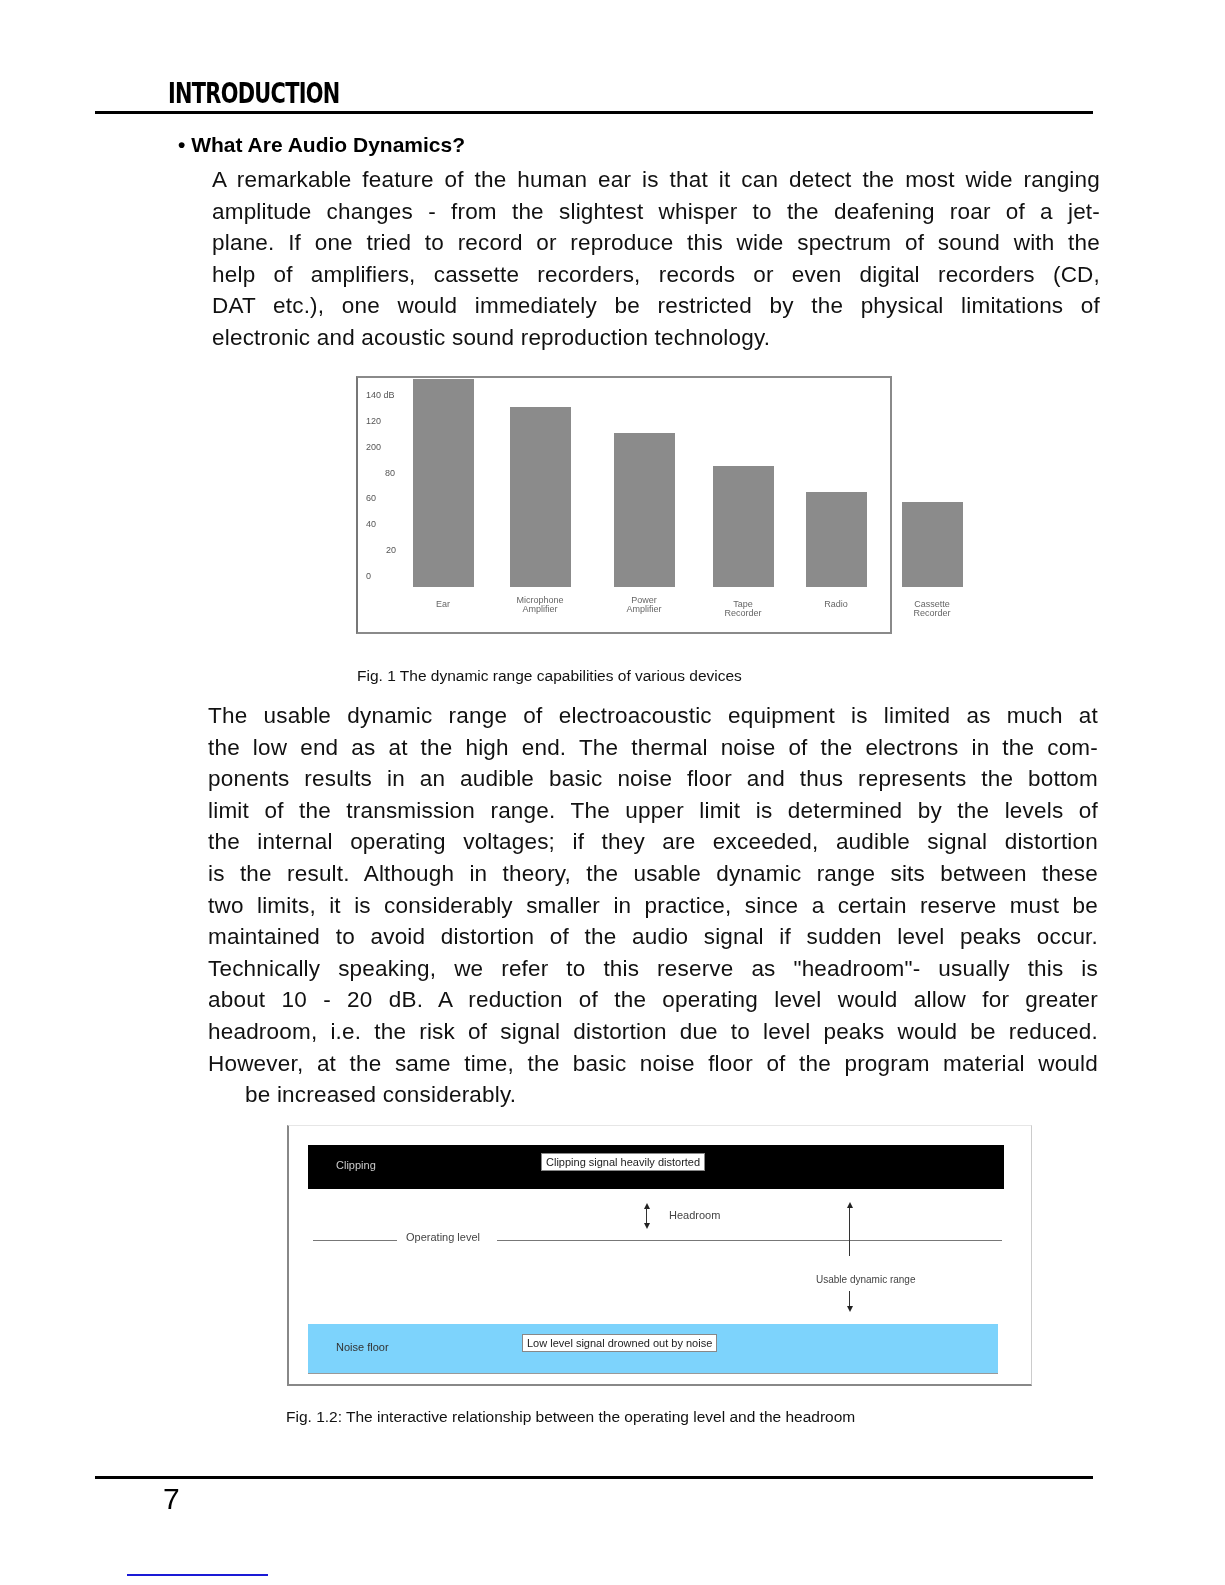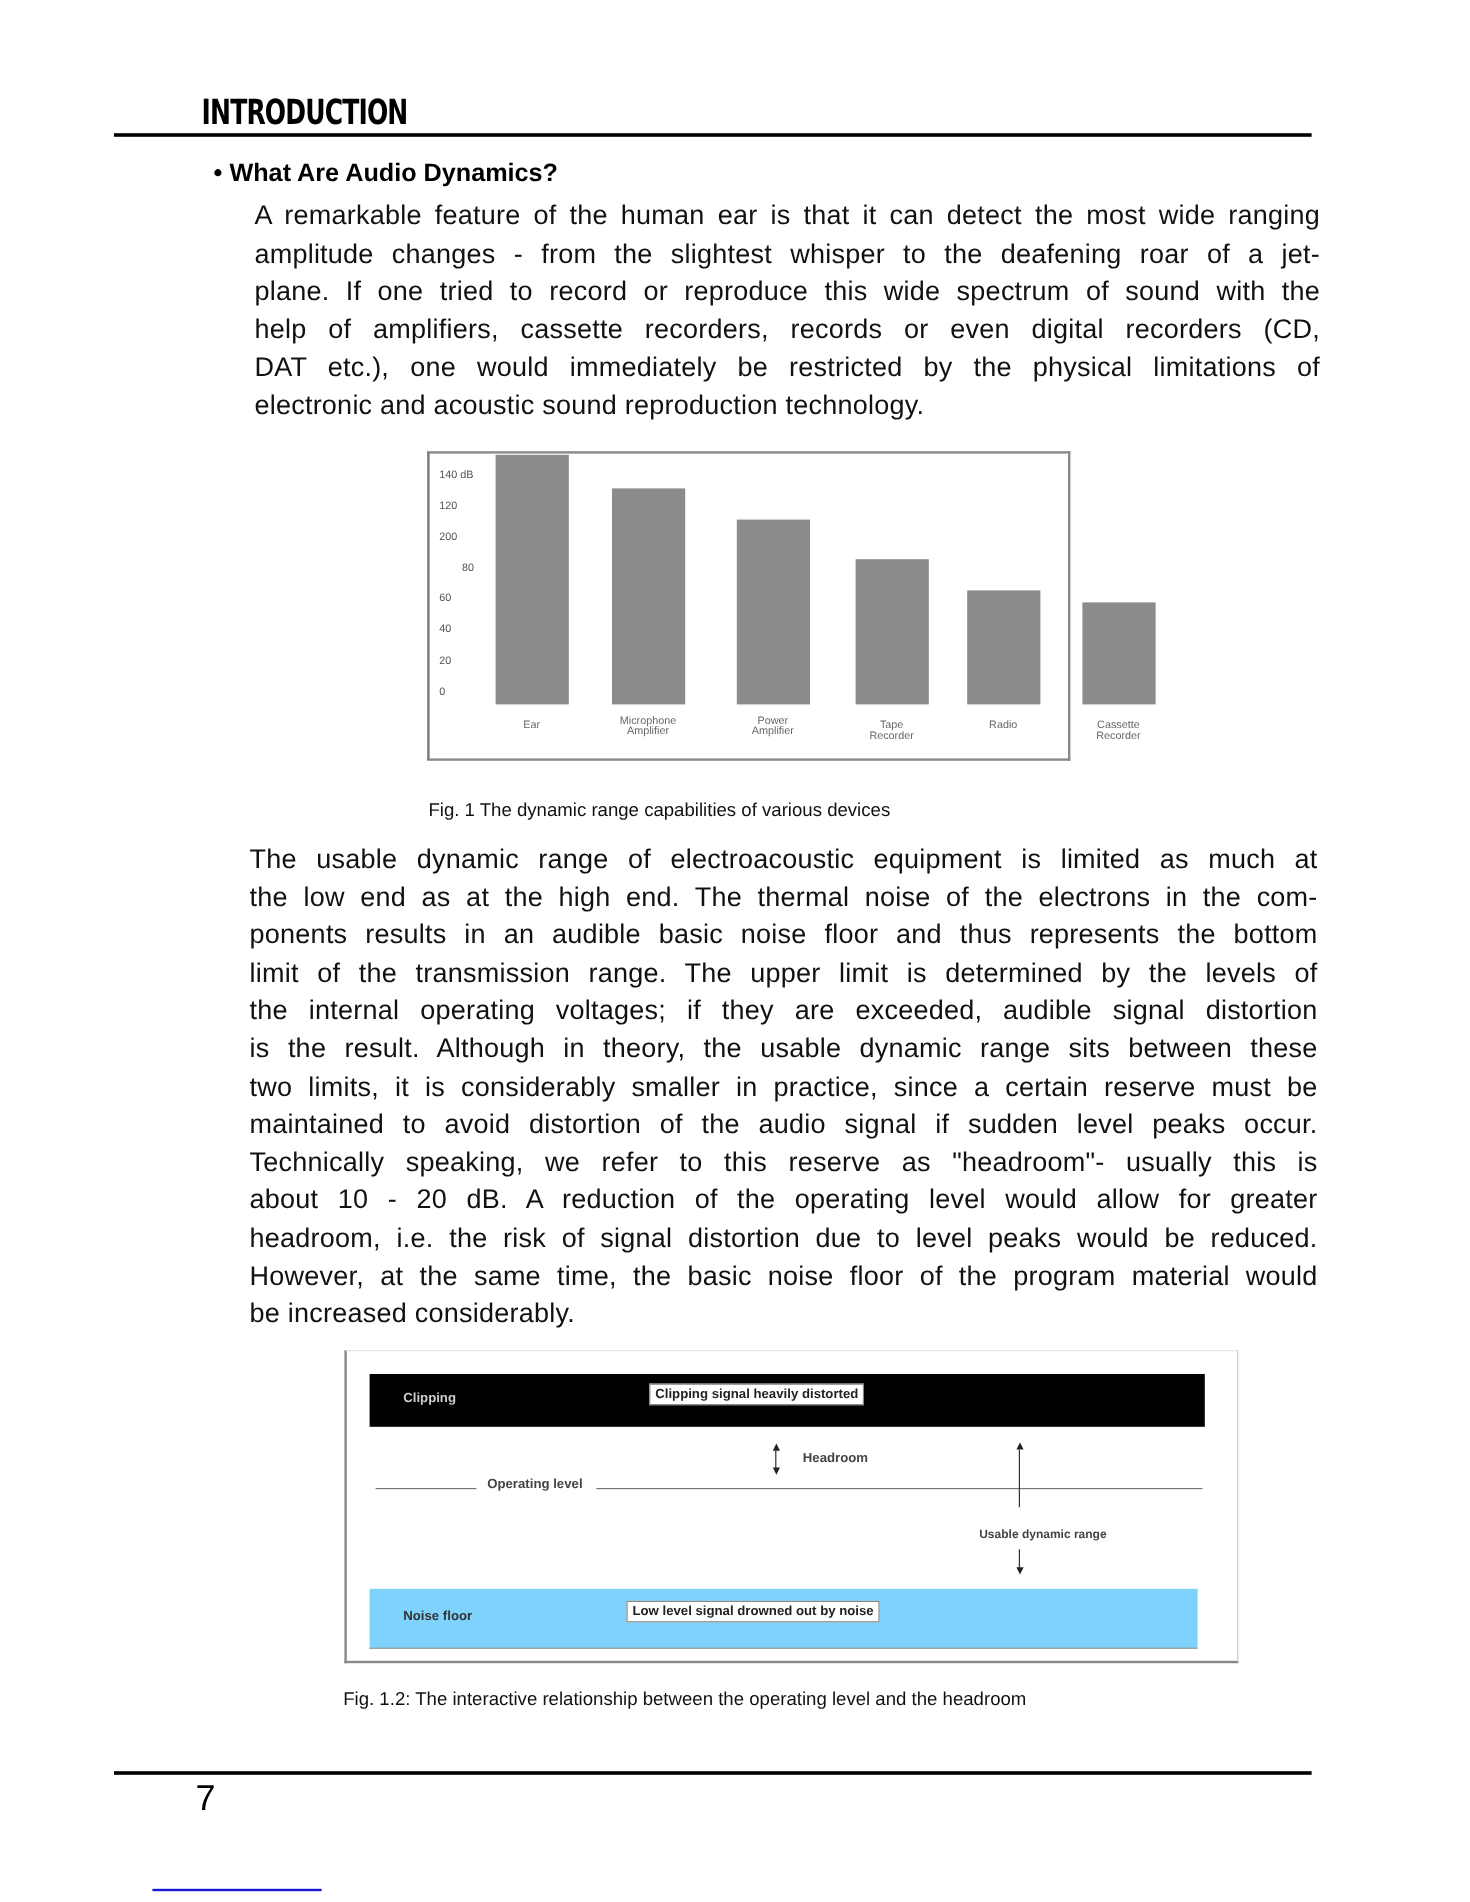--- a/index.html
+++ b/index.html
@@ -16,21 +16,21 @@
   .cap1 { left: 357px; top: 667px; }
   .cap2 { left: 286px; top: 1408px; }
 
   
   .chart { left: 356px; top: 376px; width: 536px; height: 258px; border: 2px solid #8a8a8a; border-left-color: #777; background: #fff; box-sizing: border-box; }
   .chart .ytick { position: absolute; left: 8px; font-size: 9px; color: #555; }
   .chart .bar { position: absolute; background: #8b8b8b; bottom: 45px; }
   .chart .xl { position: absolute; font-size: 9px; color: #666; text-align: center; line-height: 9px; width: 90px; }
 
   
-  .diagram { left: 287px; top: 1125px; width: 745px; height: 261px; border-left: 2px solid #888; border-bottom: 2px solid #888; border-right: 1px solid #ccc; border-top: 1px solid #e6e6e6; box-sizing: border-box; font-weight: bold; }
+  .diagram { left: 287px; top: 1125px; width: 745px; height: 261px; border-left: 2px solid #888; border-bottom: 2px solid #888; border-right: 1px solid #ccc; border-top: 1px solid #e6e6e6; box-sizing: border-box; }
   .clip-band { position: absolute; left: 19px; top: 19px; width: 696px; height: 44px; background: #000; }
   .noise-band { position: absolute; left: 19px; top: 198px; width: 690px; height: 49px; background: #7dd3fc; border-bottom: 1px solid #999; }
   .band-label { position: absolute; font-size: 11px; }
   .boxlabel { position: absolute; background: #fff; border: 1px solid #888; font-size: 11px; color: #222; padding: 2px 4px; white-space: nowrap; }
   .opline { position: absolute; height: 1px; background: #777; }
   .vline { position: absolute; width: 1px; background: #333; }
   .arrow-up, .arrow-down { position: absolute; width: 0; height: 0; border-left: 3px solid transparent; border-right: 3px solid transparent; }
   .arrow-up { border-bottom: 6px solid #222; }
   .arrow-down { border-top: 6px solid #222; }
   .dlabel { position: absolute; font-size: 11px; color: #444; white-space: nowrap; }
@@ -58,21 +58,21 @@
   <span class="ln" style="text-align-last:left;">electronic and acoustic sound reproduction technology.</span>
 </div>
 
 <div class="abs chart">
   <span class="ytick" style="top:12px;">140 dB</span>
   <span class="ytick" style="top:38px;">120</span>
   <span class="ytick" style="top:64px;">200</span>
   <span class="ytick" style="top:90px;padding-left:19px;">80</span>
   <span class="ytick" style="top:115px;">60</span>
   <span class="ytick" style="top:141px;">40</span>
-  <span class="ytick" style="top:167px;">20</span>
+  <span class="ytick" style="top:167px;margin-left:20px;">20</span>
   <span class="ytick" style="top:193px;">0</span>
 
   <div class="bar" style="left:55px;  width:61px; height:208px;"></div>
   <div class="bar" style="left:152px; width:61px; height:180px;"></div>
   <div class="bar" style="left:256px; width:61px; height:154px;"></div>
   <div class="bar" style="left:355px; width:61px; height:121px;"></div>
   <div class="bar" style="left:448px; width:61px; height:95px;"></div>
   <div class="bar" style="left:544px; width:61px; height:85px;"></div>
 
   <div class="xl" style="left:40px;  top:222px;"><span>Ear</span><br><span></span></div>
@@ -90,21 +90,21 @@
   <span class="ln">ponents results in an audible basic noise floor and thus represents the bottom</span>
   <span class="ln">limit of the transmission range. The upper limit is determined by the levels of</span>
   <span class="ln">the internal operating voltages; if they are exceeded, audible signal distortion</span>
   <span class="ln">is the result. Although in theory, the usable dynamic range sits between these</span>
   <span class="ln">two limits, it is considerably smaller in practice, since a certain reserve must be</span>
   <span class="ln">maintained to avoid distortion of the audio signal if sudden level peaks occur.</span>
   <span class="ln">Technically speaking, we refer to this reserve as "headroom"- usually this is</span>
   <span class="ln">about 10 - 20 dB. A reduction of the operating level would allow for greater</span>
   <span class="ln">headroom, i.e. the risk of signal distortion due to level peaks would be reduced.</span>
   <span class="ln">However, at the same time, the basic noise floor of the program material would</span>
-  <span class="ln" style="text-align-last:left;">be increased considerably.</span>
+  <span class="ln" style="text-align-last:left;margin-left:37px;">be increased considerably.</span>
 </div>
 
 <div class="abs diagram">
   <div class="clip-band">
     <span class="band-label" style="left:28px; top:14px; color:#ccc;">Clipping</span>
     <span class="boxlabel" style="left:233px; top:8px;">Clipping signal heavily distorted</span>
   </div>
 
   <div class="arrow-up" style="left:355px; top:77px;"></div>
   <div class="vline" style="left:357px; top:82px; height:16px;"></div>

